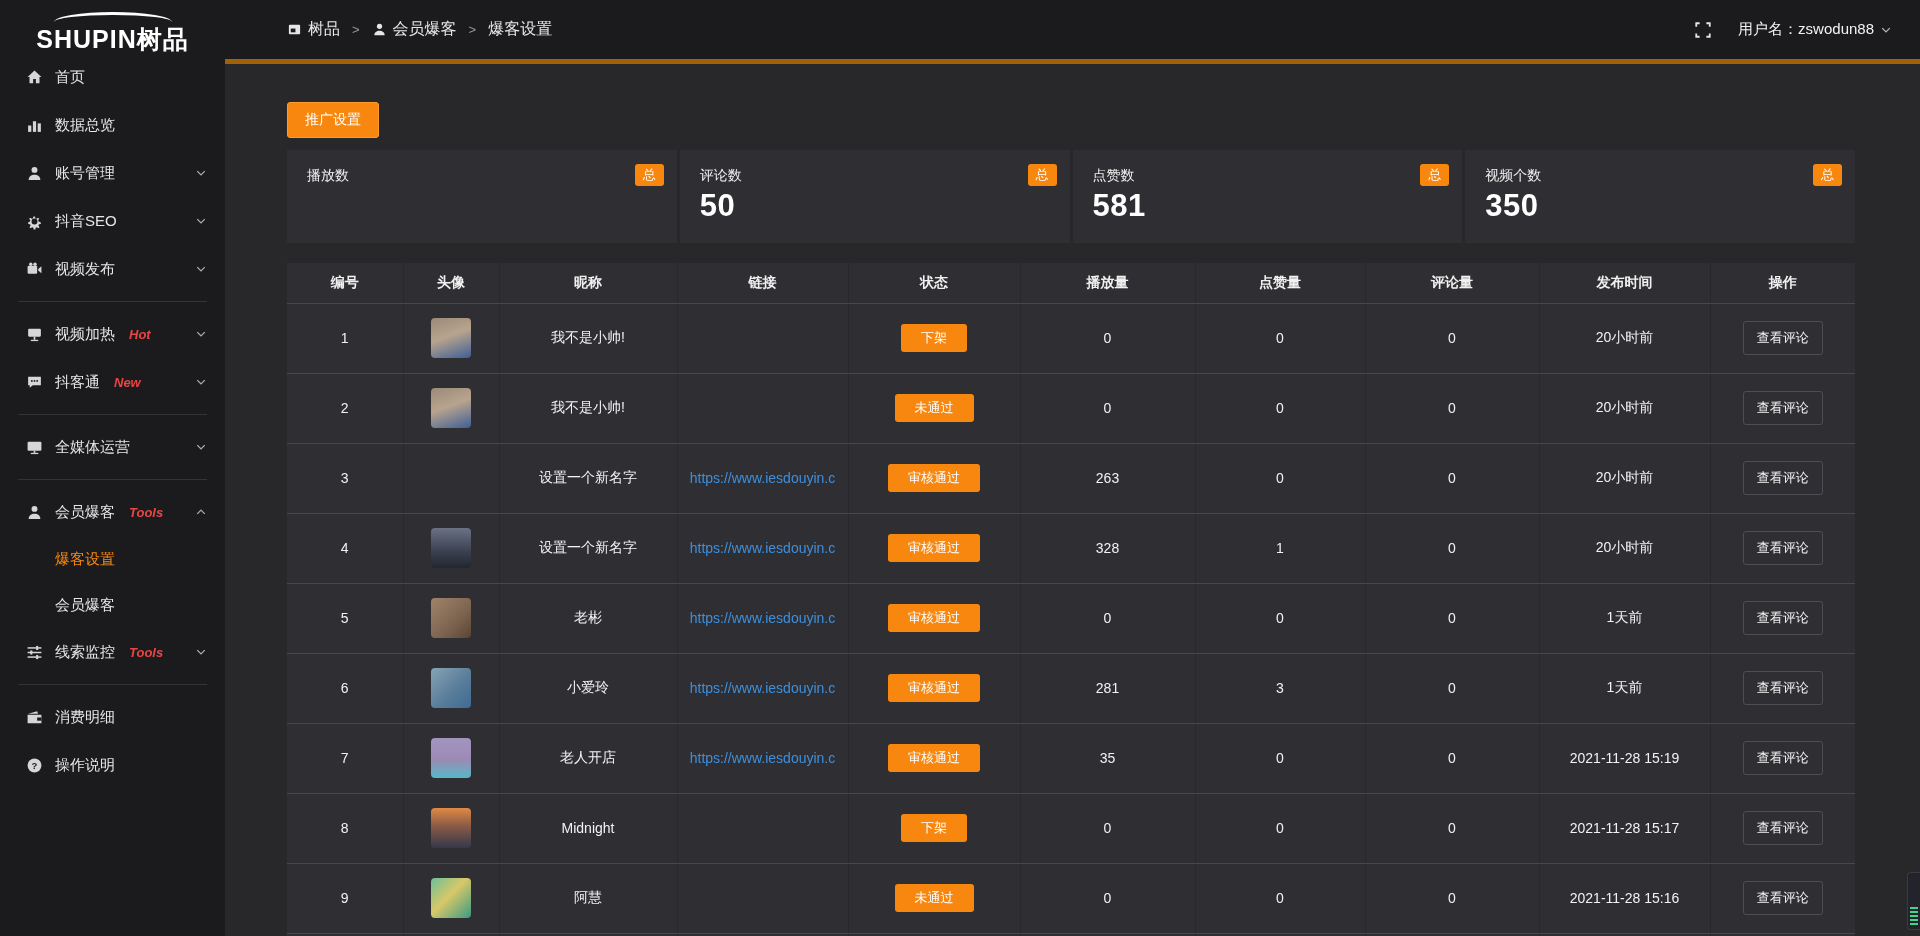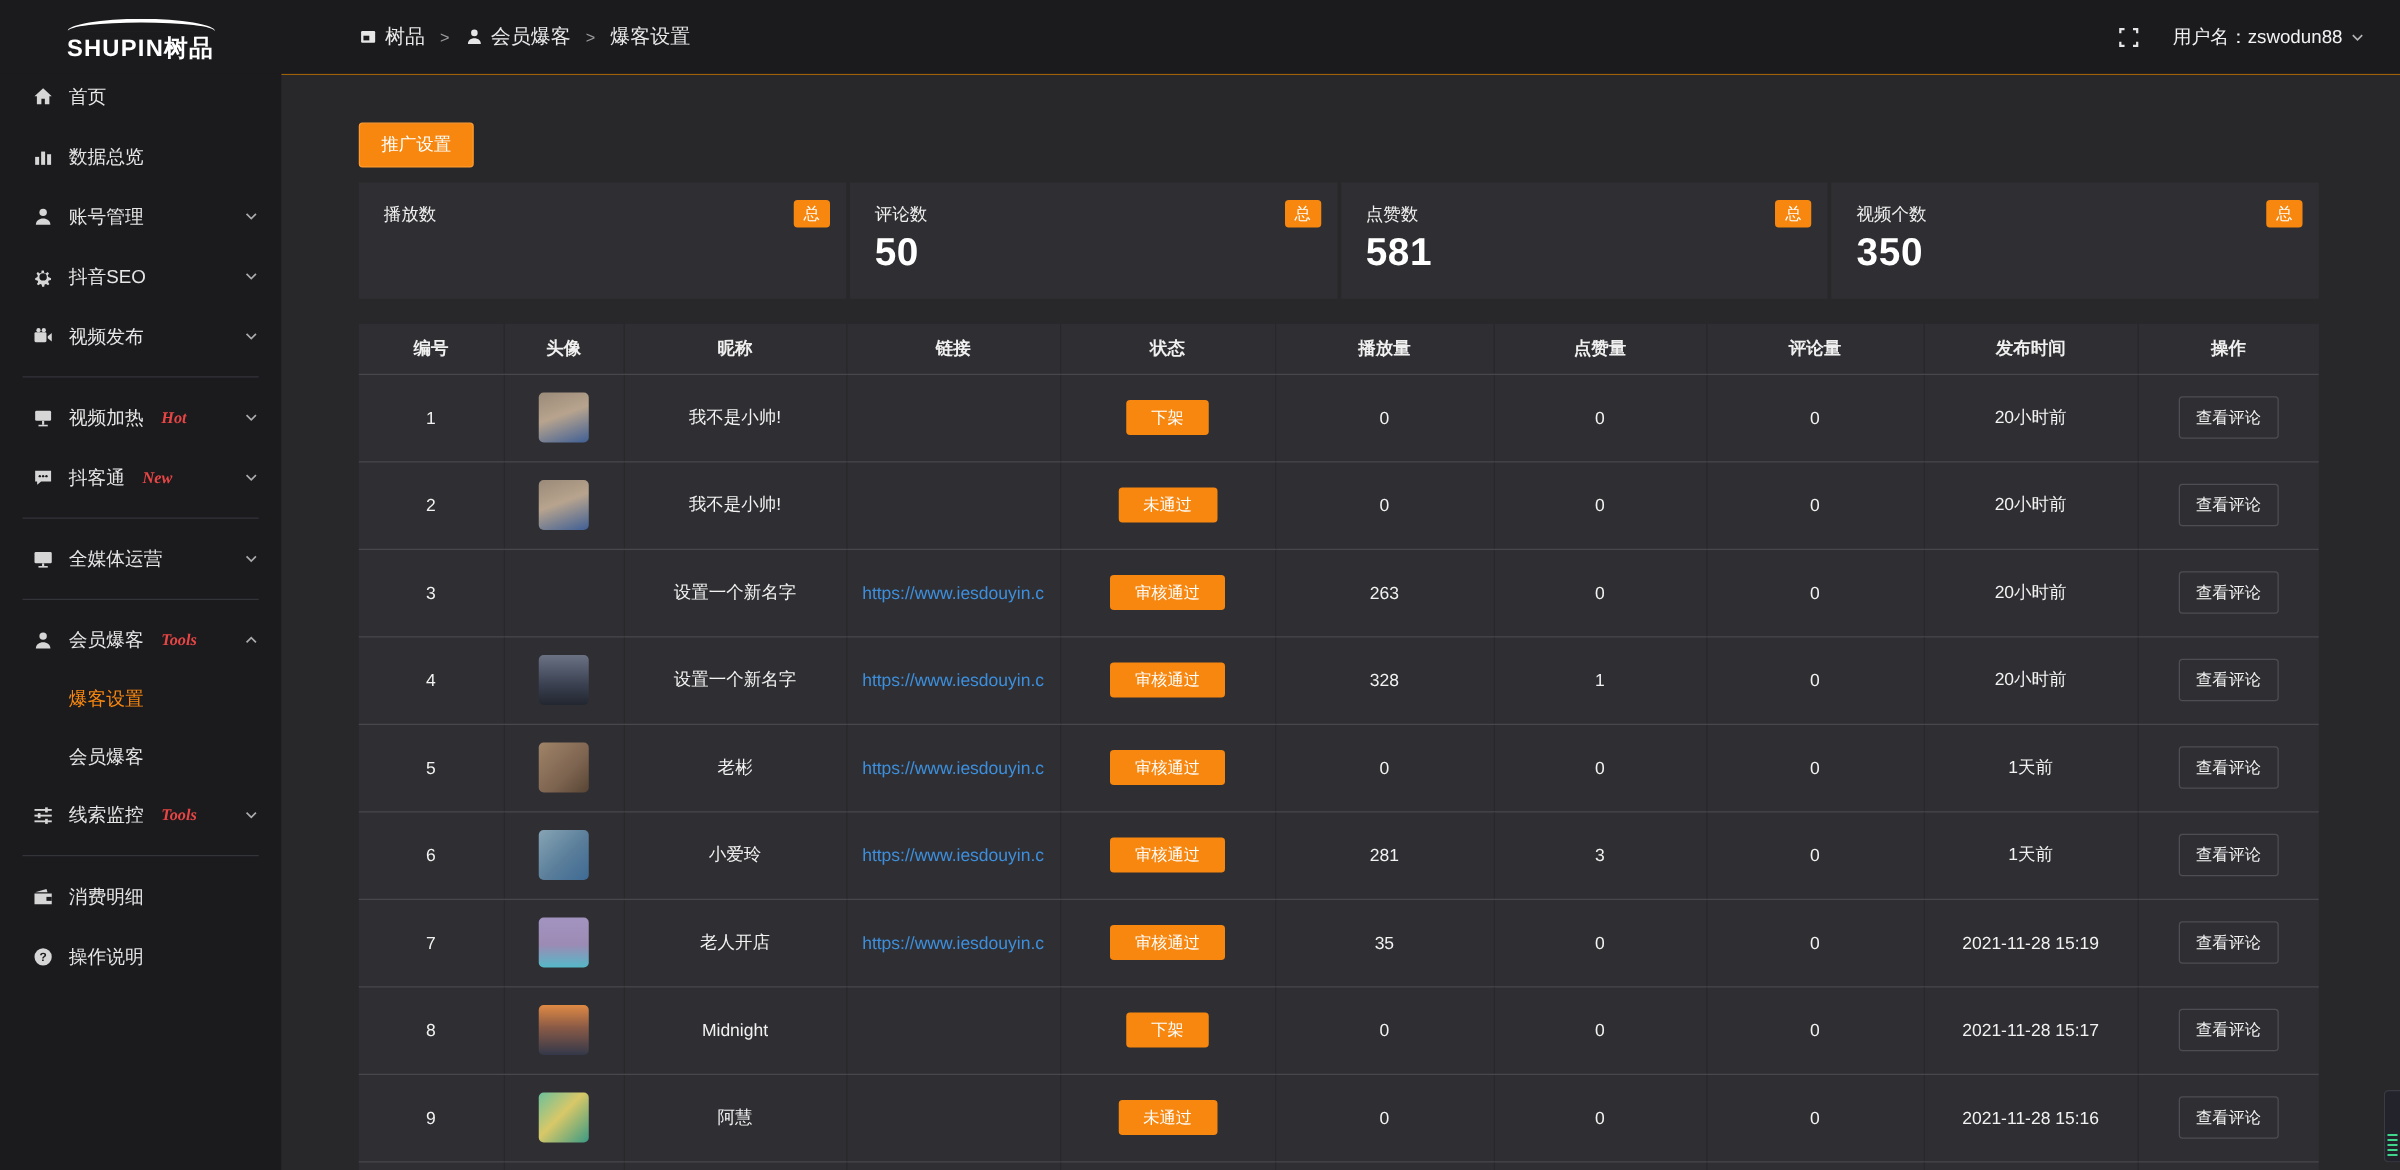--- a/index.html
+++ b/index.html
@@ -14,51 +14,51 @@
 
   
   .topbar {
     position:absolute; top:0; left:0; right:0; height:59px;
     background:#1b1b1e; display:flex; align-items:center; z-index:20;
   }
   .logo-wrap { width:225px; flex:0 0 225px; display:flex; justify-content:center; }
   .logo { position:relative; padding-top:8px; cursor:default; }
   .logo-arc { width:118px; height:10px; margin:0 auto 1px auto;
     border-top:3px solid #fff; border-radius:100% 100% 0 0 / 200% 200% 0 0; }
-  .logo-text { font-size:19px; font-weight:900; letter-spacing:1px; color:#fff; white-space:nowrap; }
+  .logo-text { font-size:25px; font-weight:900; letter-spacing:1px; color:#fff; white-space:nowrap; }
   .breadcrumb { display:flex; align-items:center; margin-left:62px; font-size:16px; color:#e8e8e8; }
   .crumb { display:flex; align-items:center; gap:6px; cursor:pointer; }
   .crumb .ico { display:inline-flex; width:15px; height:15px; }
   .crumb-sep { color:#9a9a9a; margin:0 12px; font-size:13px; }
   .topbar-right { margin-left:auto; display:flex; align-items:center; gap:26px; padding-right:28px; }
   .fullscreen-btn { width:18px; height:18px; display:inline-flex; cursor:pointer; }
   .user-name { font-size:15px; color:#f2f2f2; display:flex; align-items:center; gap:6px; cursor:pointer; }
   .user-name .chev { display:inline-flex; width:12px; height:12px; opacity:.85; }
 
   
   .sidebar {
     position:absolute; top:43px; left:0; bottom:0; width:225px;
     background:#1b1b1e; padding-top:10px; z-index:10; overflow:hidden;
   }
   .sb-item { display:flex; align-items:center; height:48px; padding:0 18px 0 26px;
     font-size:15px; color:#e6e6e6; cursor:pointer; }
   .sb-item .ico { width:17px; height:17px; display:inline-flex; margin-right:12px; opacity:.92; }
   .sb-label { white-space:nowrap; }
-  .sb-badge { font-size:13px; font-weight:bold; font-style:italic; margin-left:14px;font-family:Liberation Serif, serif; }
+  .sb-badge { font-size:13px; font-weight:bold; font-style:italic; margin-left:14px; }
   .sb-chev { margin-left:auto; width:12px; height:12px; display:inline-flex; opacity:.8; }
   .sb-sub { }
   .sb-sub-item { height:46px; display:flex; align-items:center; padding-left:55px;
     font-size:15px; color:#e6e6e6; cursor:pointer; }
   .sb-sub-item.active { color:var(--accent); }
   .sb-divider { height:1px; background:#33333a; margin:8px 18px; }
 
   
   .main {
     position:absolute; top:59px; left:225px; right:0; height:877px;
-    background:#28282b; border-top:1px solid #a16207;
+    background:#28282b; border-top:5px solid #a16207;
     padding:38px 65px 0 62px; overflow:hidden;
   }
   .promo-btn {
     display:inline-block; background:var(--accent); color:#fff; font-size:14px;
     border:1px solid #ff9b2e; border-radius:3px; padding:8px 17px; cursor:pointer;
     font-family:inherit;
   }
   .stats-row { display:grid; grid-template-columns:repeat(4,1fr); gap:3px; margin-top:12px; }
   .stat-card { position:relative; background:#2f2f33; height:93px; padding:17px 20px; }
   .stat-label { font-size:14px; color:#f0f0f0; }

